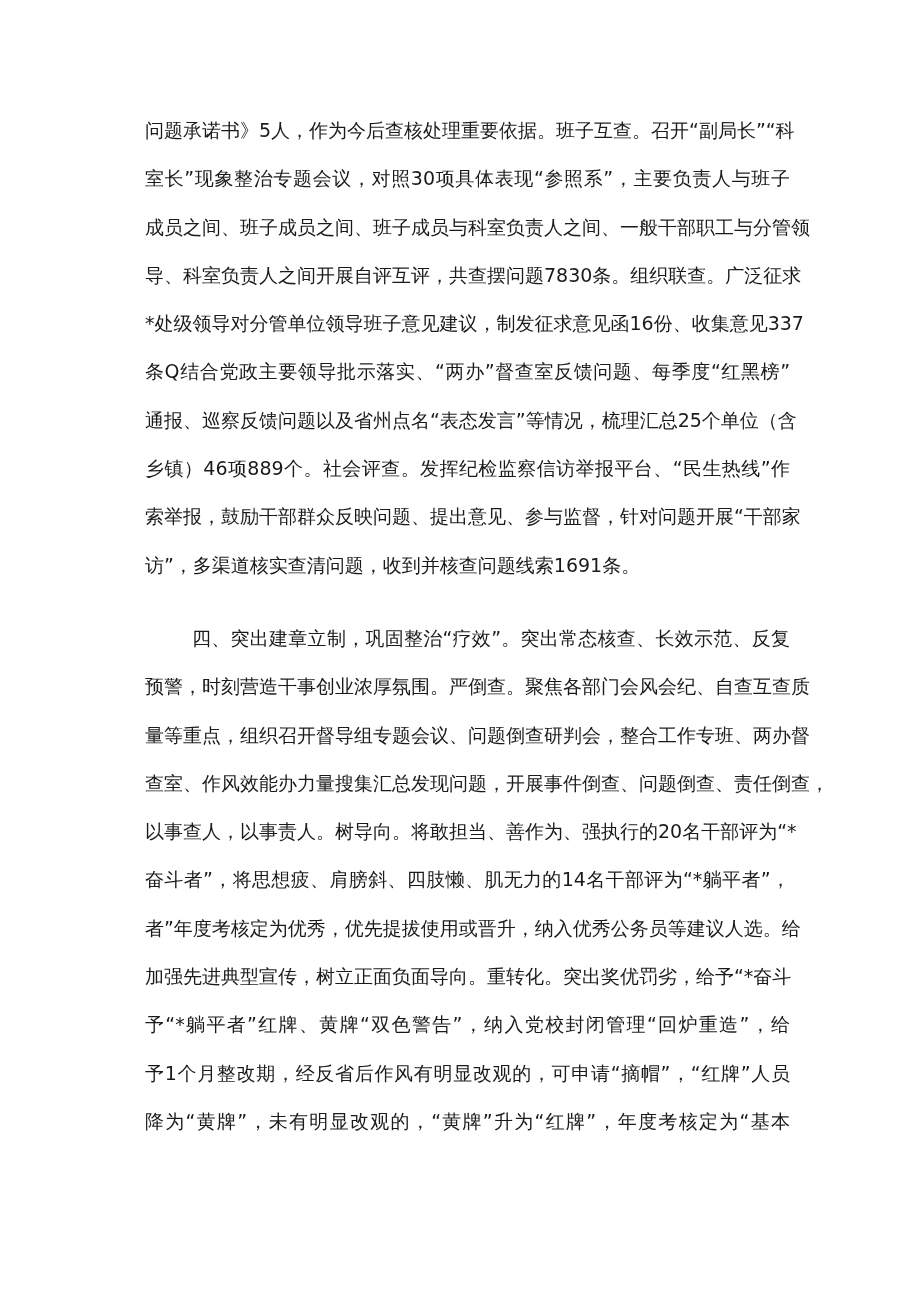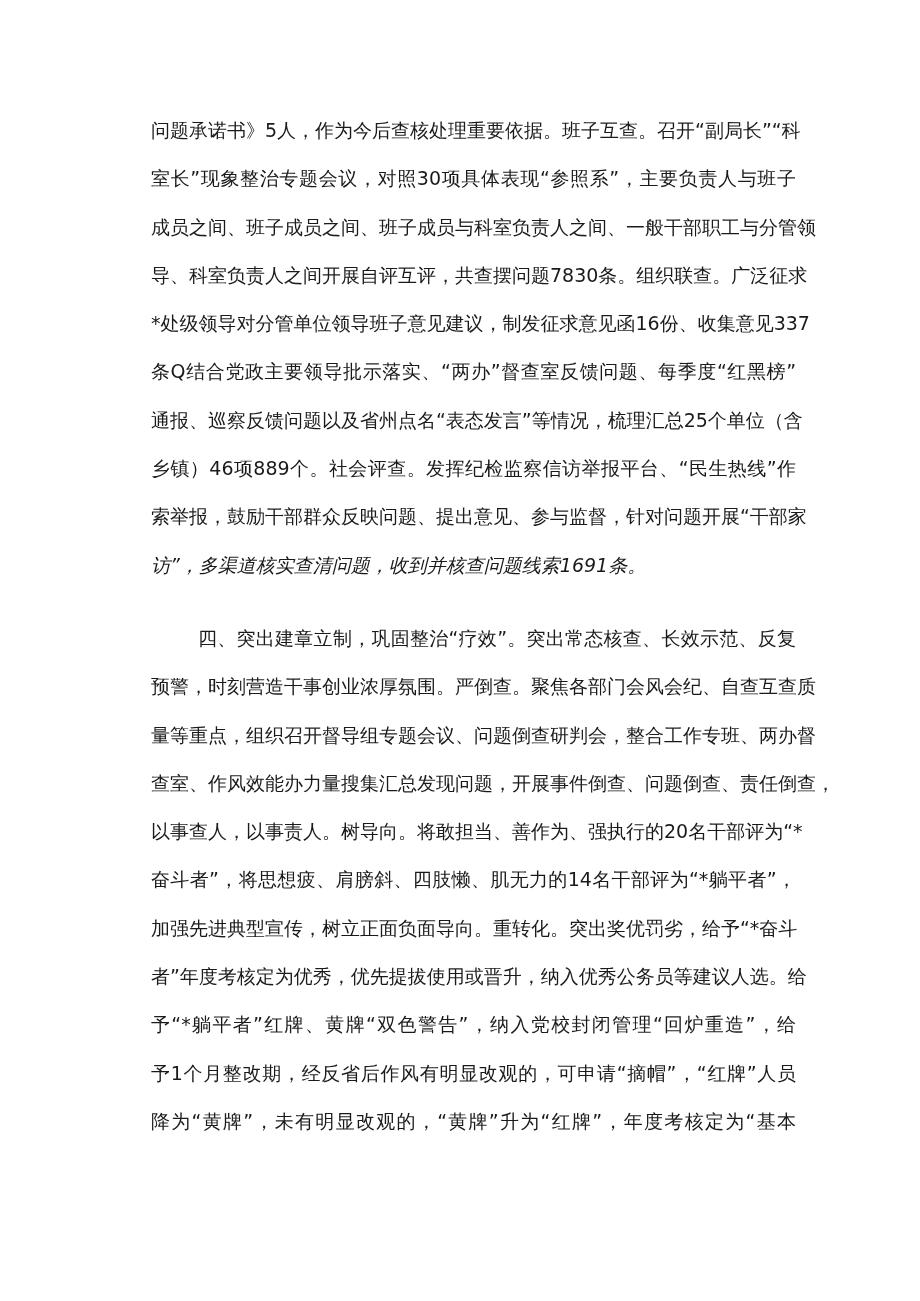--- a/index.html
+++ b/index.html
@@ -10,40 +10,39 @@
   body {
     width: 920px;
     height: 1301px;
     position: relative;
     overflow: hidden;
     font-family: "DejaVu Sans", "Liberation Sans", sans-serif;
     color: #1a1a1a;
   }
   .page {
     position: absolute;
-    left: 151px;
+    left: 145px;
     top: 106px;
     width: 645px;
   }
   .para {
     margin: 0;
   }
   .line {
     display: block;
     height: 48.3px;
     line-height: 48.3px;
     font-size: 19px;
     white-space: nowrap;
     text-align: justify;
     text-align-last: justify;
     letter-spacing: 0;
   }
   .line.last {
     text-align-last: left;
-    font-style: italic;
   }
   .gap {
     height: 25px;
   }
   .indent {
     padding-left: 47px;
   }
   .heading {
     font-weight: normal;
   }
@@ -68,20 +67,20 @@
 
   <div class="gap"></div>
 
   <div class="para">
     <span class="line indent"><span class="heading">四、突出建章立制，巩固整治“疗效”。</span><span>突出常态核查、长效示范、反复</span></span>
     <span class="line">预警，时刻营造干事创业浓厚氛围。严倒查。聚焦各部门会风会纪、自查互查质</span>
     <span class="line">量等重点，组织召开督导组专题会议、问题倒查研判会，整合工作专班、两办督</span>
     <span class="line">查室、作风效能办力量搜集汇总发现问题，开展事件倒查、问题倒查、责任倒查，</span>
     <span class="line">以事查人，以事责人。树导向。将敢担当、善作为、强执行的20名干部评为“*</span>
     <span class="line">奋斗者”，将思想疲、肩膀斜、四肢懒、肌无力的14名干部评为“*躺平者”，</span>
+    <span class="line">者”年度考核定为优秀，优先提拔使用或晋升，纳入优秀公务员等建议人选。给</span>
     <span class="line">加强先进典型宣传，树立正面负面导向。重转化。突出奖优罚劣，给予“*奋斗</span>
-    <span class="line">者”年度考核定为优秀，优先提拔使用或晋升，纳入优秀公务员等建议人选。给</span>
     <span class="line">予“*躺平者”红牌、黄牌“双色警告”，纳入党校封闭管理“回炉重造”，给</span>
     <span class="line">予1个月整改期，经反省后作风有明显改观的，可申请“摘帽”，“红牌”人员</span>
     <span class="line">降为“黄牌”，未有明显改观的，“黄牌”升为“红牌”，年度考核定为“基本</span>
   </div>
 
 </div>
 
 </body></html>

